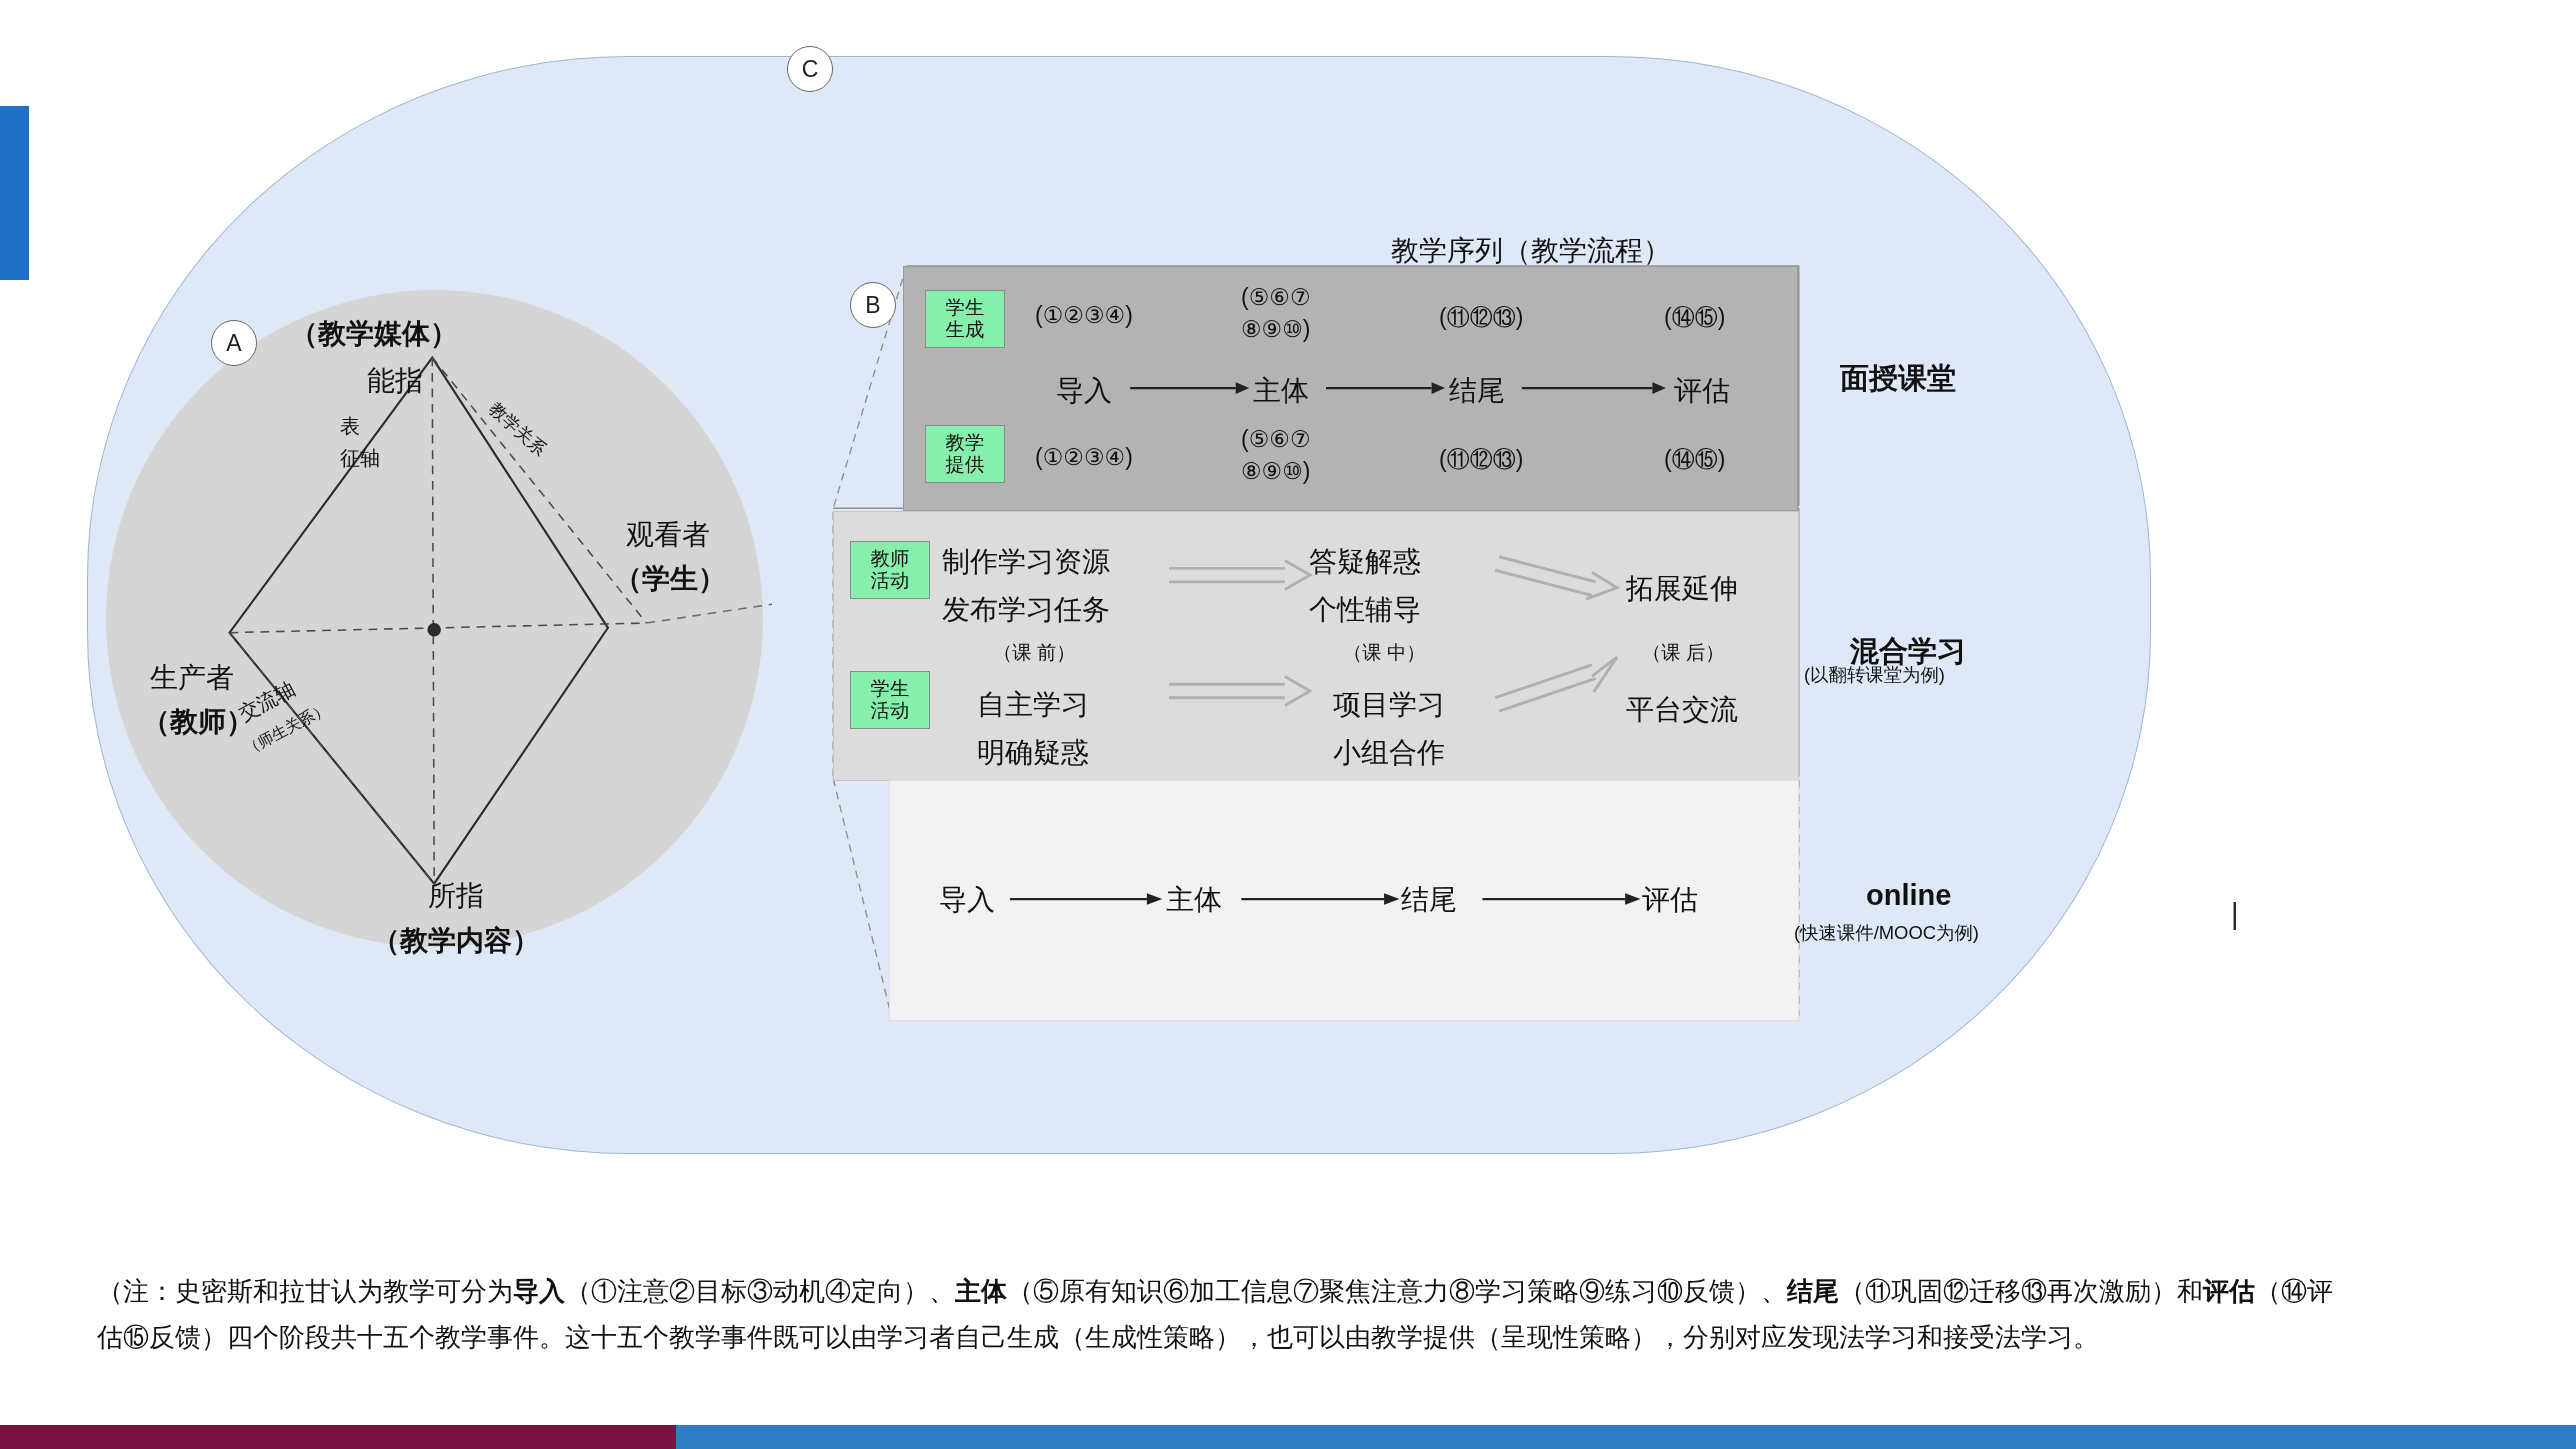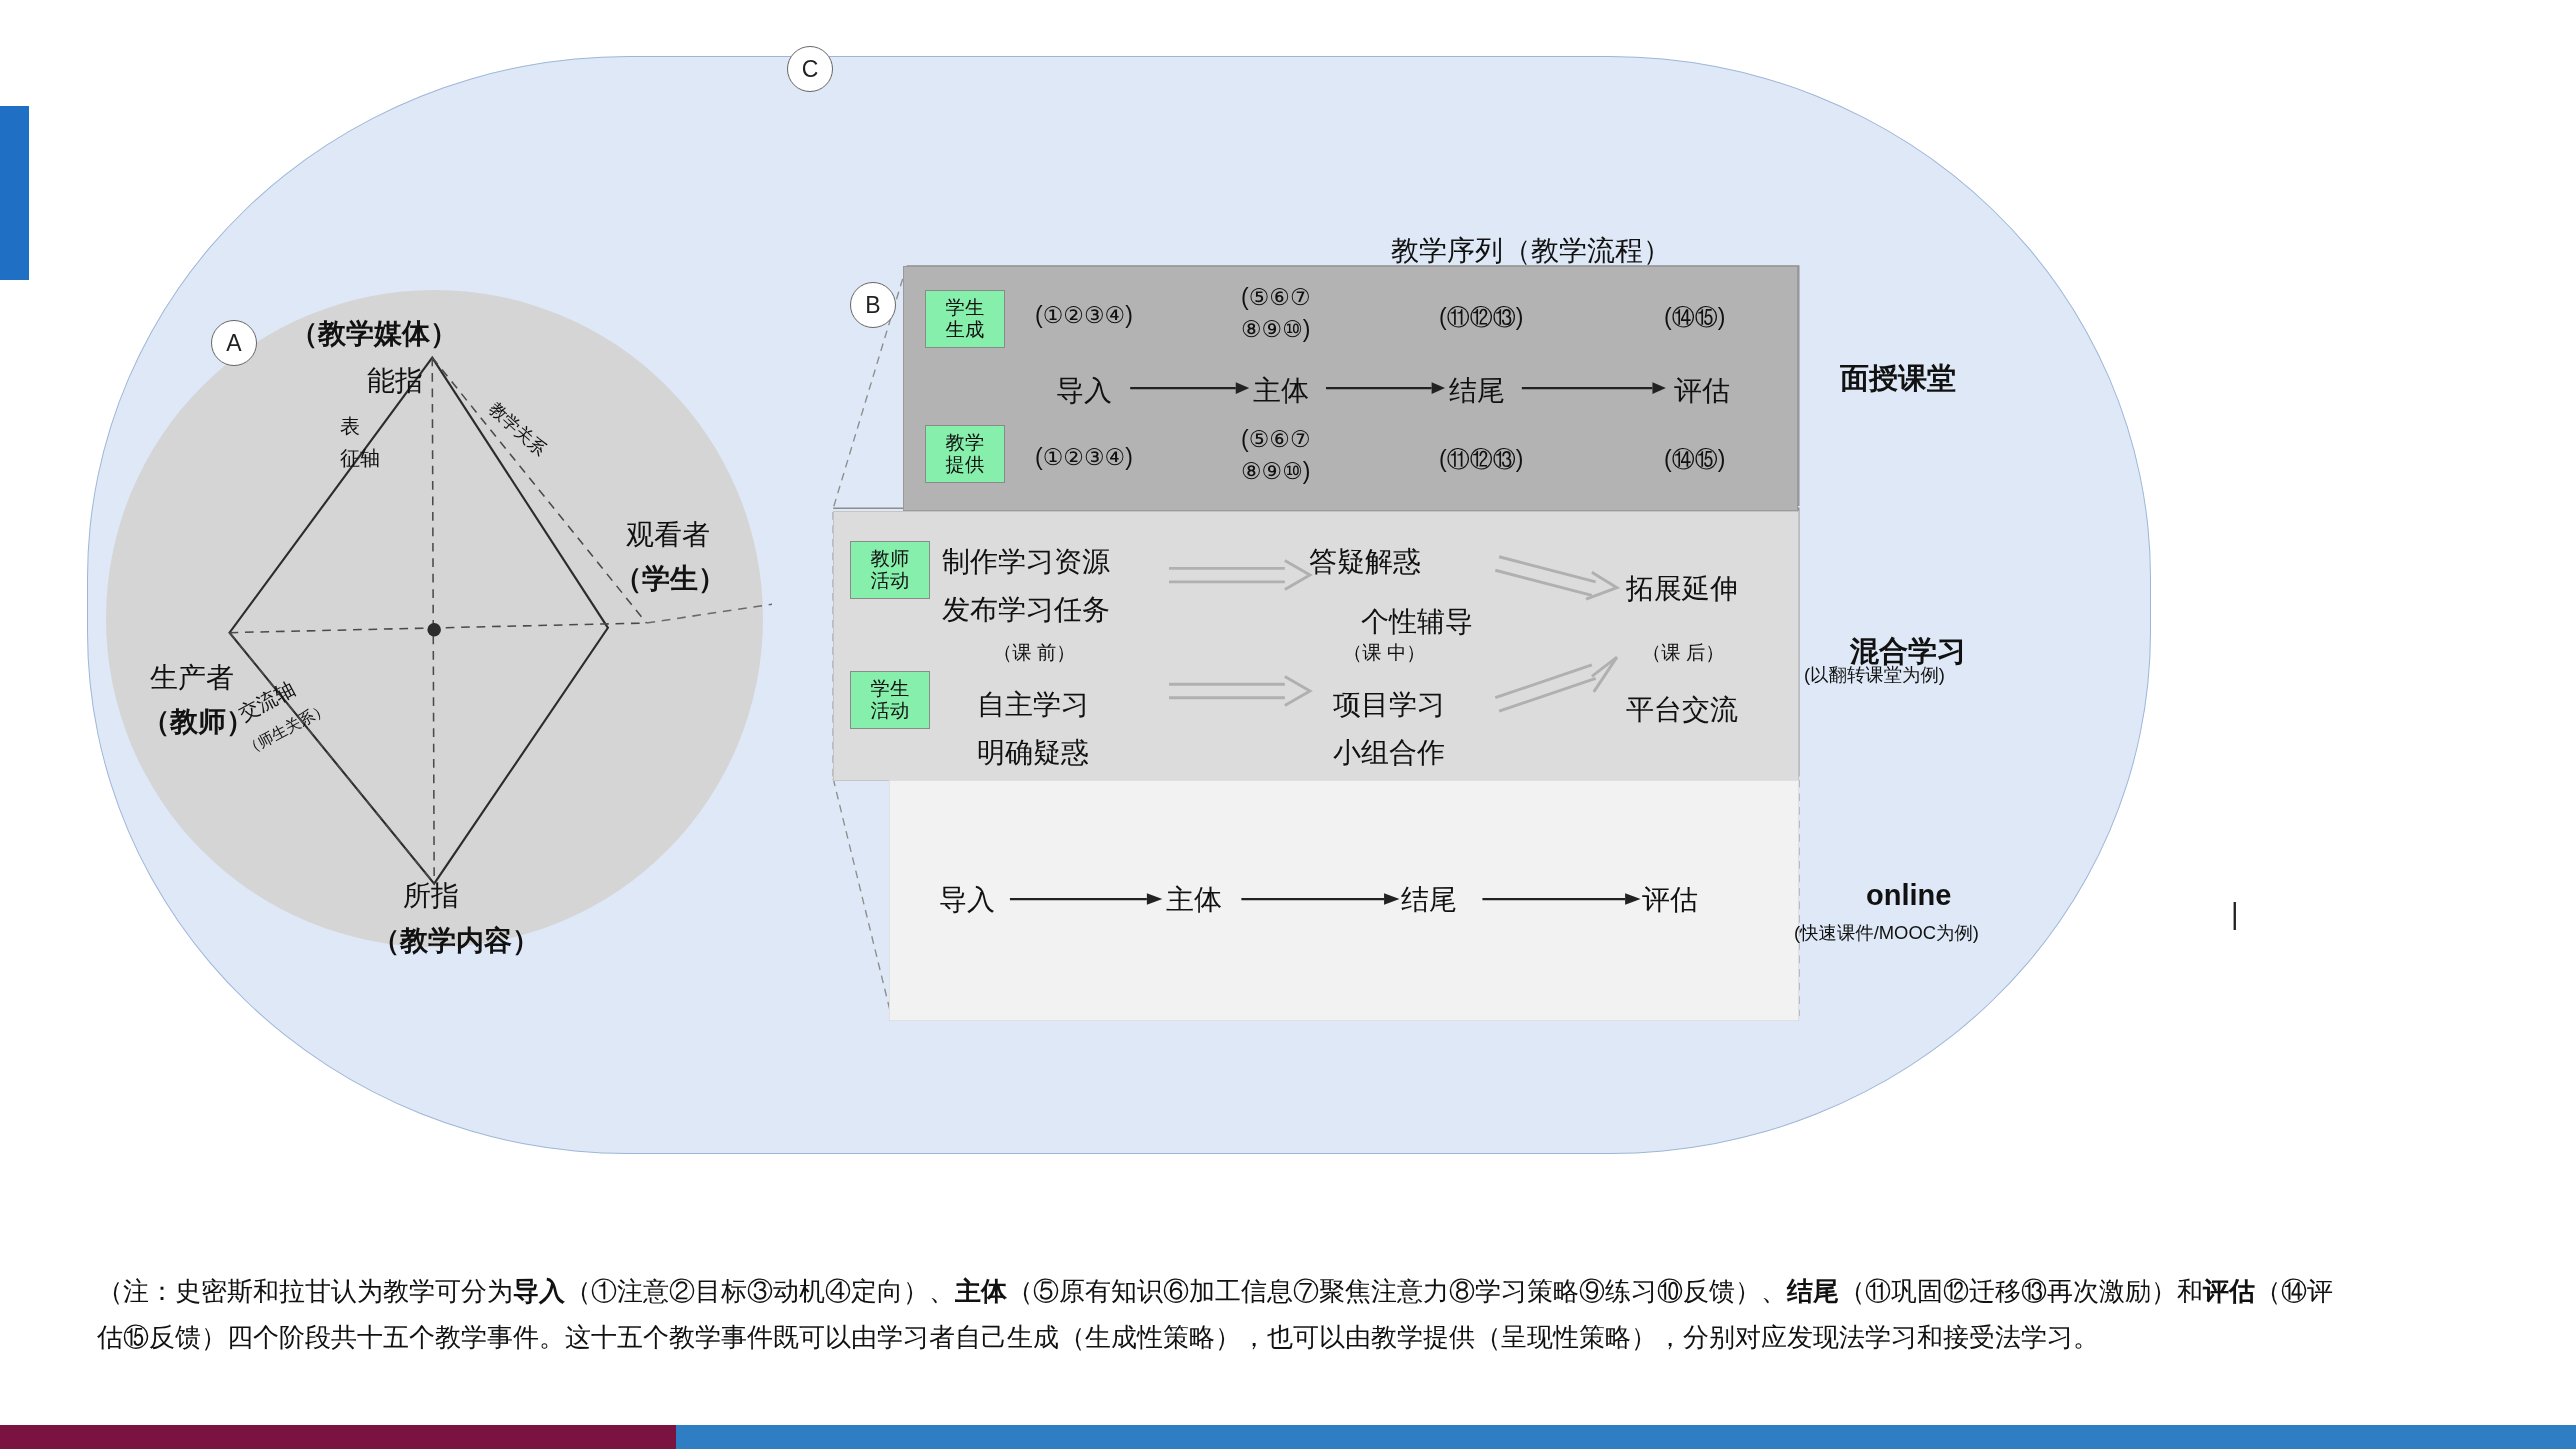--- a/index.html
+++ b/index.html
@@ -96,21 +96,21 @@
   .lbl.b { font-weight: bold; }
   .small { font-size: 19.3px; }
 
   
   #lab-media   { left: 290px; top: 315px; font-weight: bold; font-size: 28px; }
   #lab-signif  { left: 367px; top: 362px; text-align: center; }
   #lab-viewer  { left: 626px; top: 516px; }
   #lab-student { left: 614px; top: 560px; font-weight: bold; }
   #lab-producer{ left: 150px; top: 659px; }
   #lab-teacher { left: 142px; top: 703px; font-weight: bold; }
-  #lab-signified { left: 403px; top: 877px; }
+  #lab-signified { left: 428px; top: 877px; }
   #lab-content { left: 372px; top: 922px; font-weight: bold; }
   #lab-axis-rep1 { left: 340px; top: 413px; font-size: 20px; }
   #lab-axis-rep2 { left: 340px; top: 445px; font-size: 20px; }
   #lab-axis-comm { left: 237px; top: 688px; font-size: 20px; transform: rotate(-28deg); }
   #lab-axis-comm2{ left: 240px; top: 719px; font-size: 15.5px; transform: rotate(-28deg); }
   #lab-axis-diag { left: 483px; top: 417px; font-size: 17.4px; transform: rotate(42deg); }
 
   
   #seq-title {
     position: absolute;
@@ -296,21 +296,21 @@
     <div>活动</div>
   </div>
   <div class="tagbox" style="left:850px; top:671px;">
     <div>学生</div>
     <div>活动</div>
   </div>
 
   <div class="lbl" style="left:942px; top:543px;">制作学习资源</div>
   <div class="lbl" style="left:942px; top:591px;">发布学习任务</div>
   <div class="lbl" style="left:1309px; top:543px;">答疑解惑</div>
-  <div class="lbl" style="left:1361px; top:591px;margin-top:12px;">个性辅导</div>
+  <div class="lbl" style="left:1309px; top:591px;">个性辅导</div>
   <div class="lbl" style="left:1626px; top:570px;">拓展延伸</div>
 
   <div class="lbl" style="left:977px; top:686px;">自主学习</div>
   <div class="lbl" style="left:977px; top:734px;">明确疑惑</div>
   <div class="lbl" style="left:1333px; top:686px;">项目学习</div>
   <div class="lbl" style="left:1333px; top:734px;">小组合作</div>
   <div class="lbl" style="left:1626px; top:691px;">平台交流</div>
 
   <div class="lbl small" style="left:993px; top:639px;text-align:center;">（课 前）</div>
   <div class="lbl small" style="left:1343px; top:639px;">（课 中）</div>

